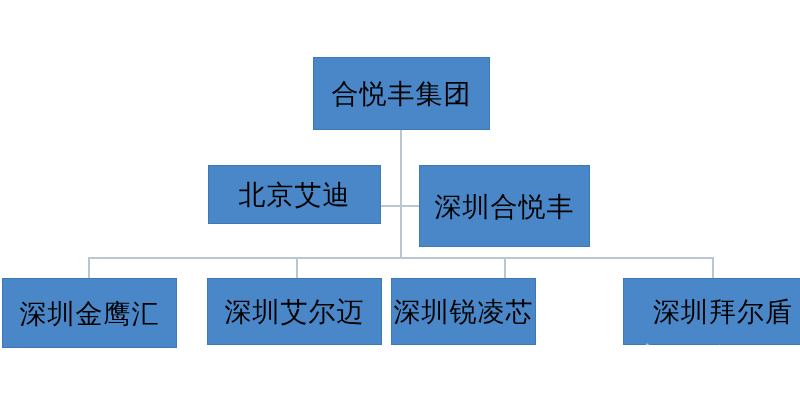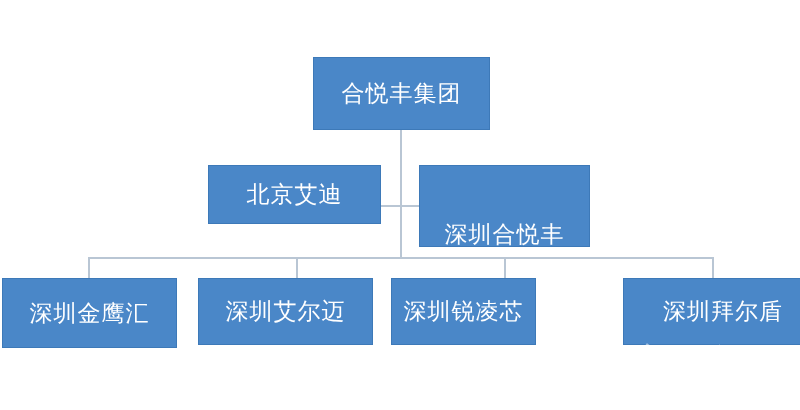--- a/index.html
+++ b/index.html
@@ -23,22 +23,22 @@
     position: absolute;
     box-sizing: border-box;
     background: #4a87c8;
     border: 1px solid #3d79b8;
     display: flex;
     align-items: center;
     justify-content: center;
     z-index: 3;
   }
   .node-label {
-    color: #ffffff;
-    font-size: 23px;
+    color: #000000;
+    font-size: 27px;
     line-height: 1;
     letter-spacing: 1px;
     white-space: nowrap;
     text-align: center;
   }
 
   
   .conn {
     position: absolute;
     background: #b9c6d4;
@@ -78,29 +78,29 @@
   <div class="conn conn-v" style="left:712px; top:257px; height:21px;"></div>
 
   <div class="node" style="left:313px; top:57px; width:177px; height:73px;">
     <span class="node-label">合悦丰集团</span>
   </div>
 
   <div class="node" style="left:208px; top:165px; width:173px; height:59px;">
     <span class="node-label">北京艾迪</span>
   </div>
 
-  <div class="node" style="left:419px; top:165px; width:171px; height:82px;align-items:flex-end;">
+  <div class="node" style="left:419px; top:165px; width:171px; height:82px;">
     <span class="node-label">深圳合悦丰</span>
   </div>
 
   <div class="node" style="left:2px; top:278px; width:175px; height:70px;">
     <span class="node-label">深圳金鹰汇</span>
   </div>
 
-  <div class="node" style="left:198px; top:278px; width:175px; height:67px;">
+  <div class="node" style="left:207px; top:278px; width:175px; height:67px;">
     <span class="node-label">深圳艾尔迈</span>
   </div>
 
   <div class="node" style="left:391px; top:278px; width:145px; height:67px;">
     <span class="node-label">深圳锐凌芯</span>
   </div>
 
   <div class="node" style="left:623px; top:278px; width:200px; height:67px;">
     <span class="node-label">深圳拜尔盾</span>
   </div>

